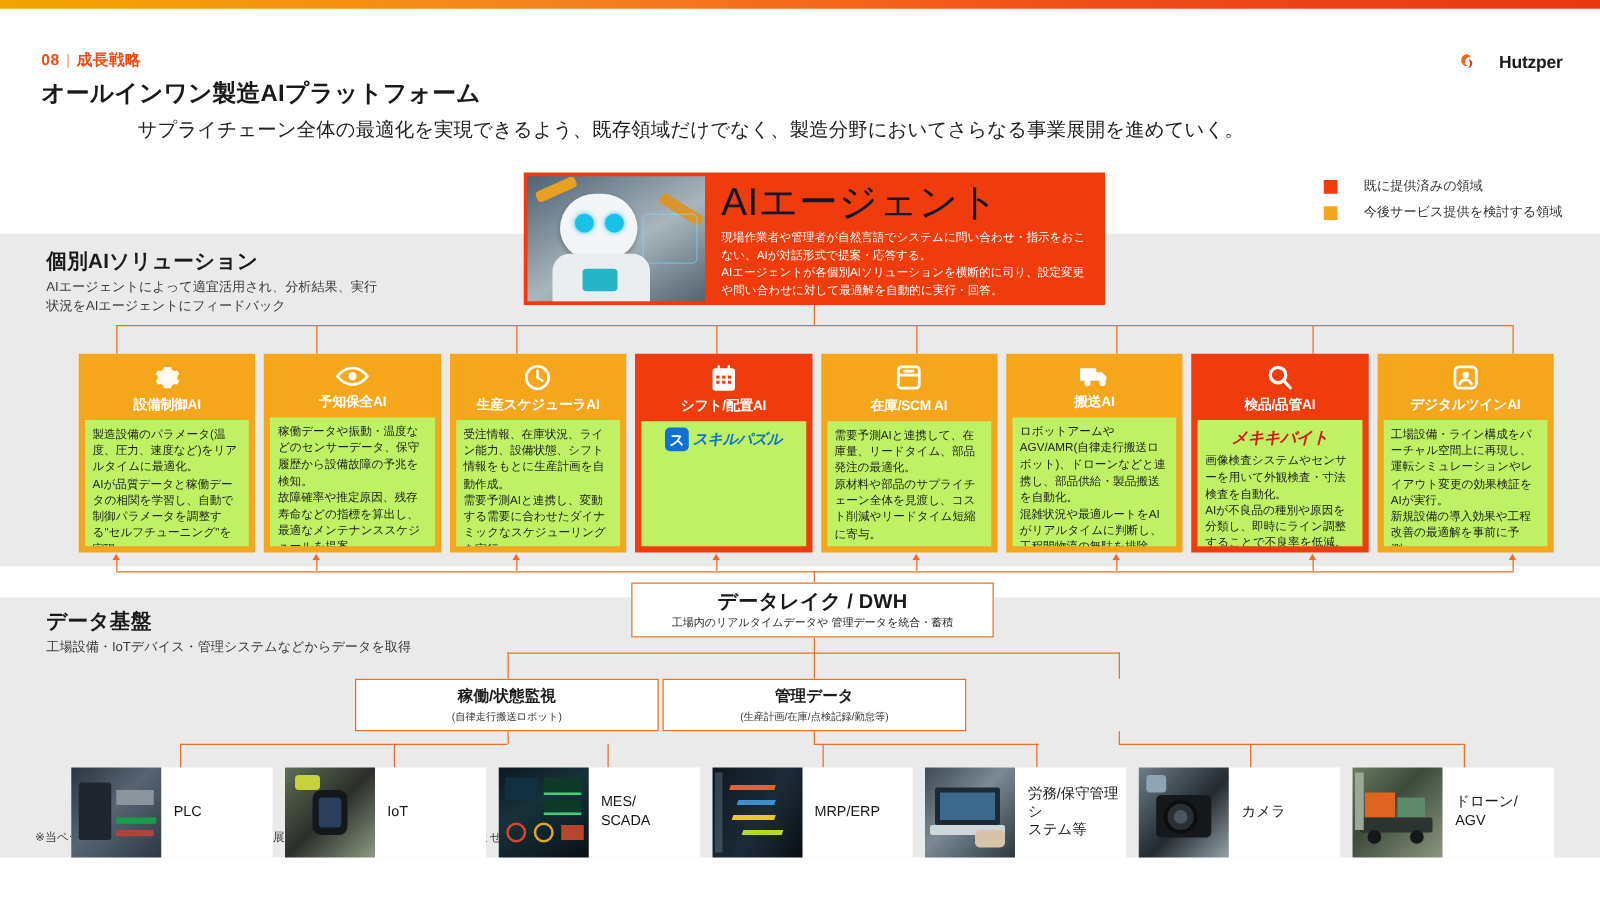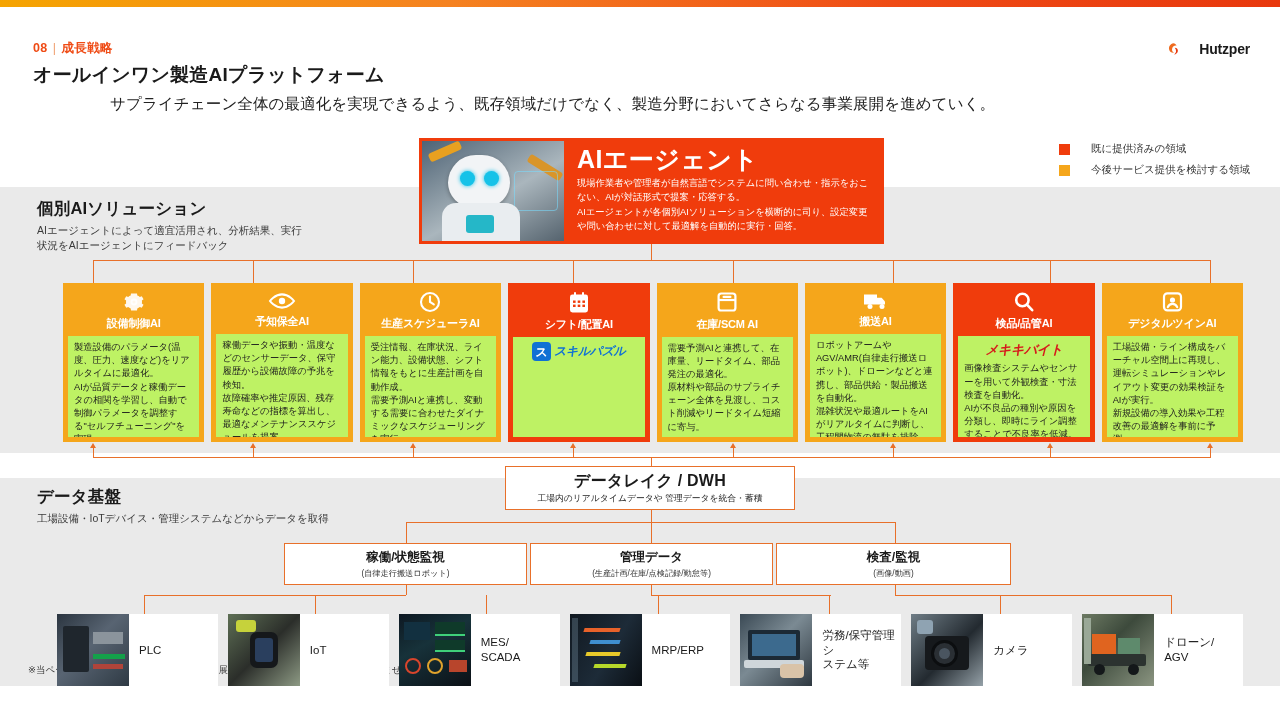--- a/index.html
+++ b/index.html
@@ -77,21 +77,21 @@
   .hero-img .panel-screen {
     position:absolute; left:44px; top:74px; width:28px; height:18px; background:#25b7c8; border-radius:3px;
   }
   .hero-img .arm-a { position:absolute; left:6px; top:6px; width:34px; height:9px;
     background:#e8a020; transform:rotate(-24deg); border-radius:3px; }
   .hero-img .arm-b { position:absolute; left:104px; top:22px; width:38px; height:9px;
     background:#d9952a; transform:rotate(32deg); border-radius:3px; }
   .hero-img .hud { position:absolute; left:92px; top:30px; width:44px; height:40px;
     border:1px solid rgba(120,220,255,.55); border-radius:4px; }
   .hero-body { padding:8px 12px 0 13px; flex:1 1 auto; }
-  .hero-title { font-size:25px; font-weight:bold; color:#ffffff; line-height:1.05; letter-spacing:.4px; }
+  .hero-title { font-size:31px; font-weight:normal; color:#0f172a; line-height:1.05; letter-spacing:.4px; }
   .hero-desc { margin-top:4px; font-size:9.3px; color:#fff; line-height:1.52; }
 
   
   .cards { position:absolute; left:63px; top:283px; width:1180px; height:159px; display:flex; gap:7px; z-index:5; }
   .card { flex:1 1 0; display:flex; flex-direction:column; }
   .card.amber { background:#f5a61b; }
   .card.red   { background:#f03c0c; }
   .card-icon { height:32px; display:flex; align-items:center; justify-content:center; padding-top:7px; }
   .card-title { text-align:center; font-size:11px; font-weight:bold; color:#fff; padding:2px 0 5px; letter-spacing:-.2px; }
   .card-body {
@@ -373,24 +373,20 @@
   <div class="ln lnv" style="left:895px; top:522px; height:21px;"></div>
 
   <div class="dtier" style="left:284px; width:243px;">
     <div class="dt-title">稼働/状態監視</div>
     <div class="dt-sub">(自律走行搬送ロボット)</div>
   </div>
   <div class="dtier" style="left:530px; width:243px;">
     <div class="dt-title">管理データ</div>
     <div class="dt-sub">(生産計画/在庫/点検記録/勤怠等)</div>
   </div>
-  <div class="dtier" style="left:776px; width:235px;">
-    <div class="dt-title">検査/監視</div>
-    <div class="dt-sub">(画像/動画)</div>
-  </div>
 
   <div class="ln lnv" style="left:406px; top:585px; height:10px;"></div>
   <div class="ln lnh" style="left:144px; top:595px; width:262px;"></div>
   <div class="ln lnv" style="left:144px; top:595px; height:19px;"></div>
   <div class="ln lnv" style="left:315px; top:595px; height:19px;"></div>
   <div class="ln lnv" style="left:486px; top:595px; height:19px;"></div>
 
   <div class="ln lnv" style="left:651px; top:585px; height:10px;"></div>
   <div class="ln lnh" style="left:651px; top:595px; width:180px;"></div>
   <div class="ln lnv" style="left:658px; top:595px; height:19px;"></div>

